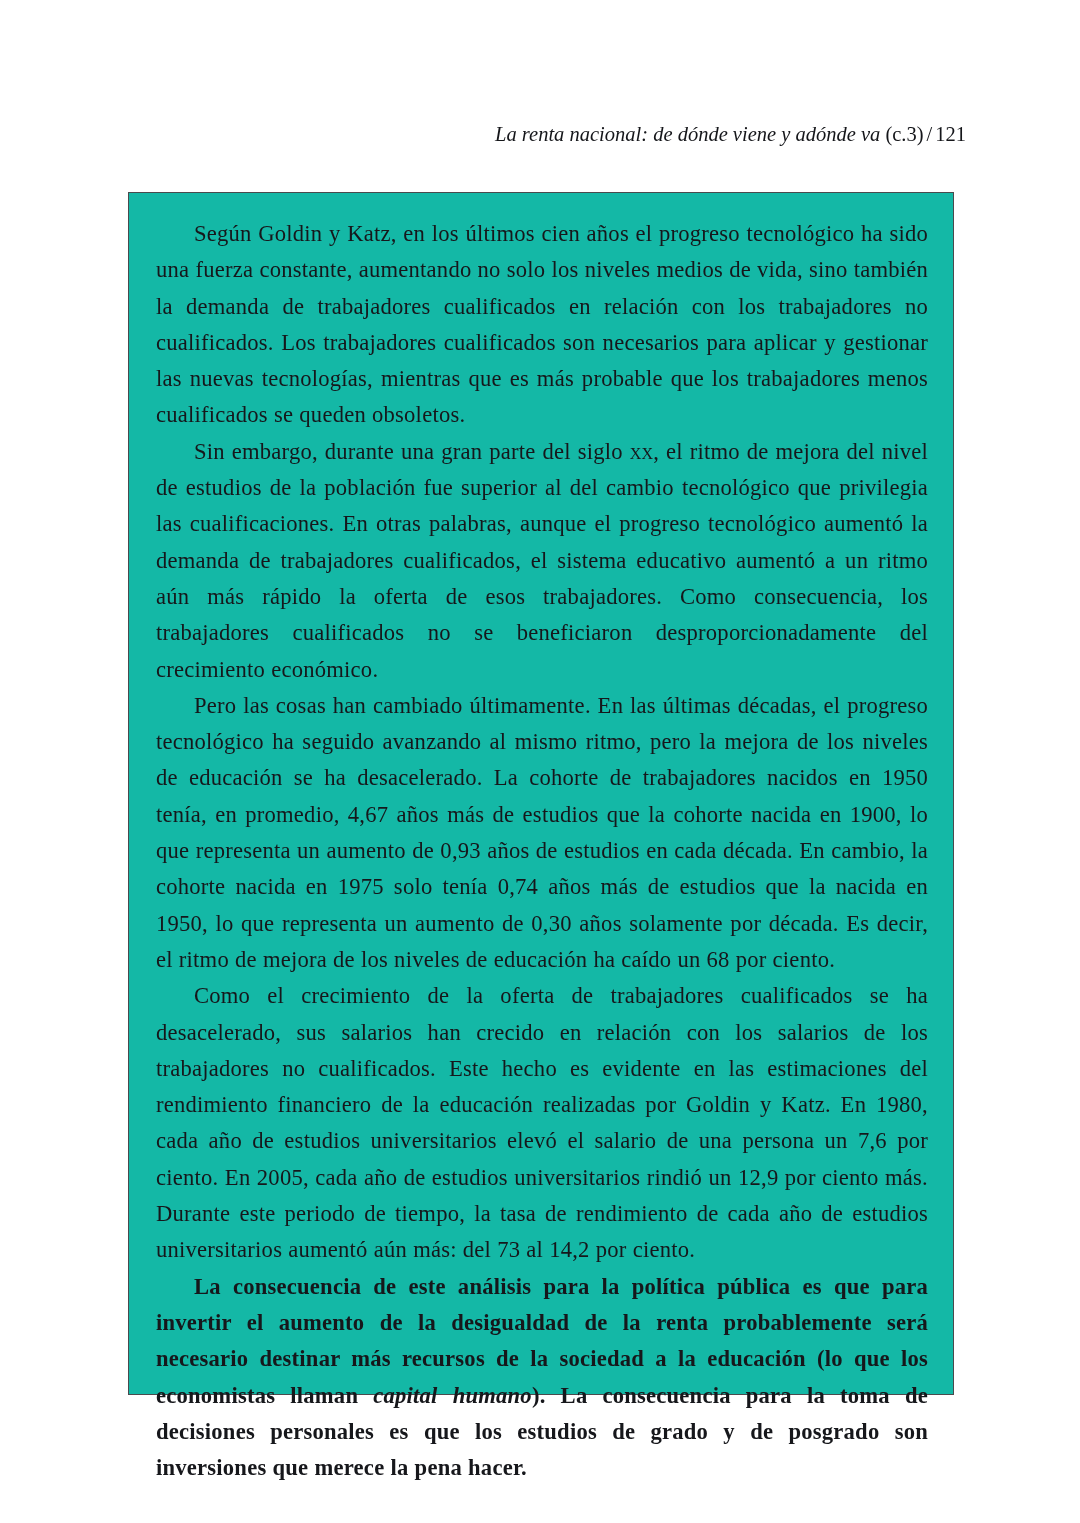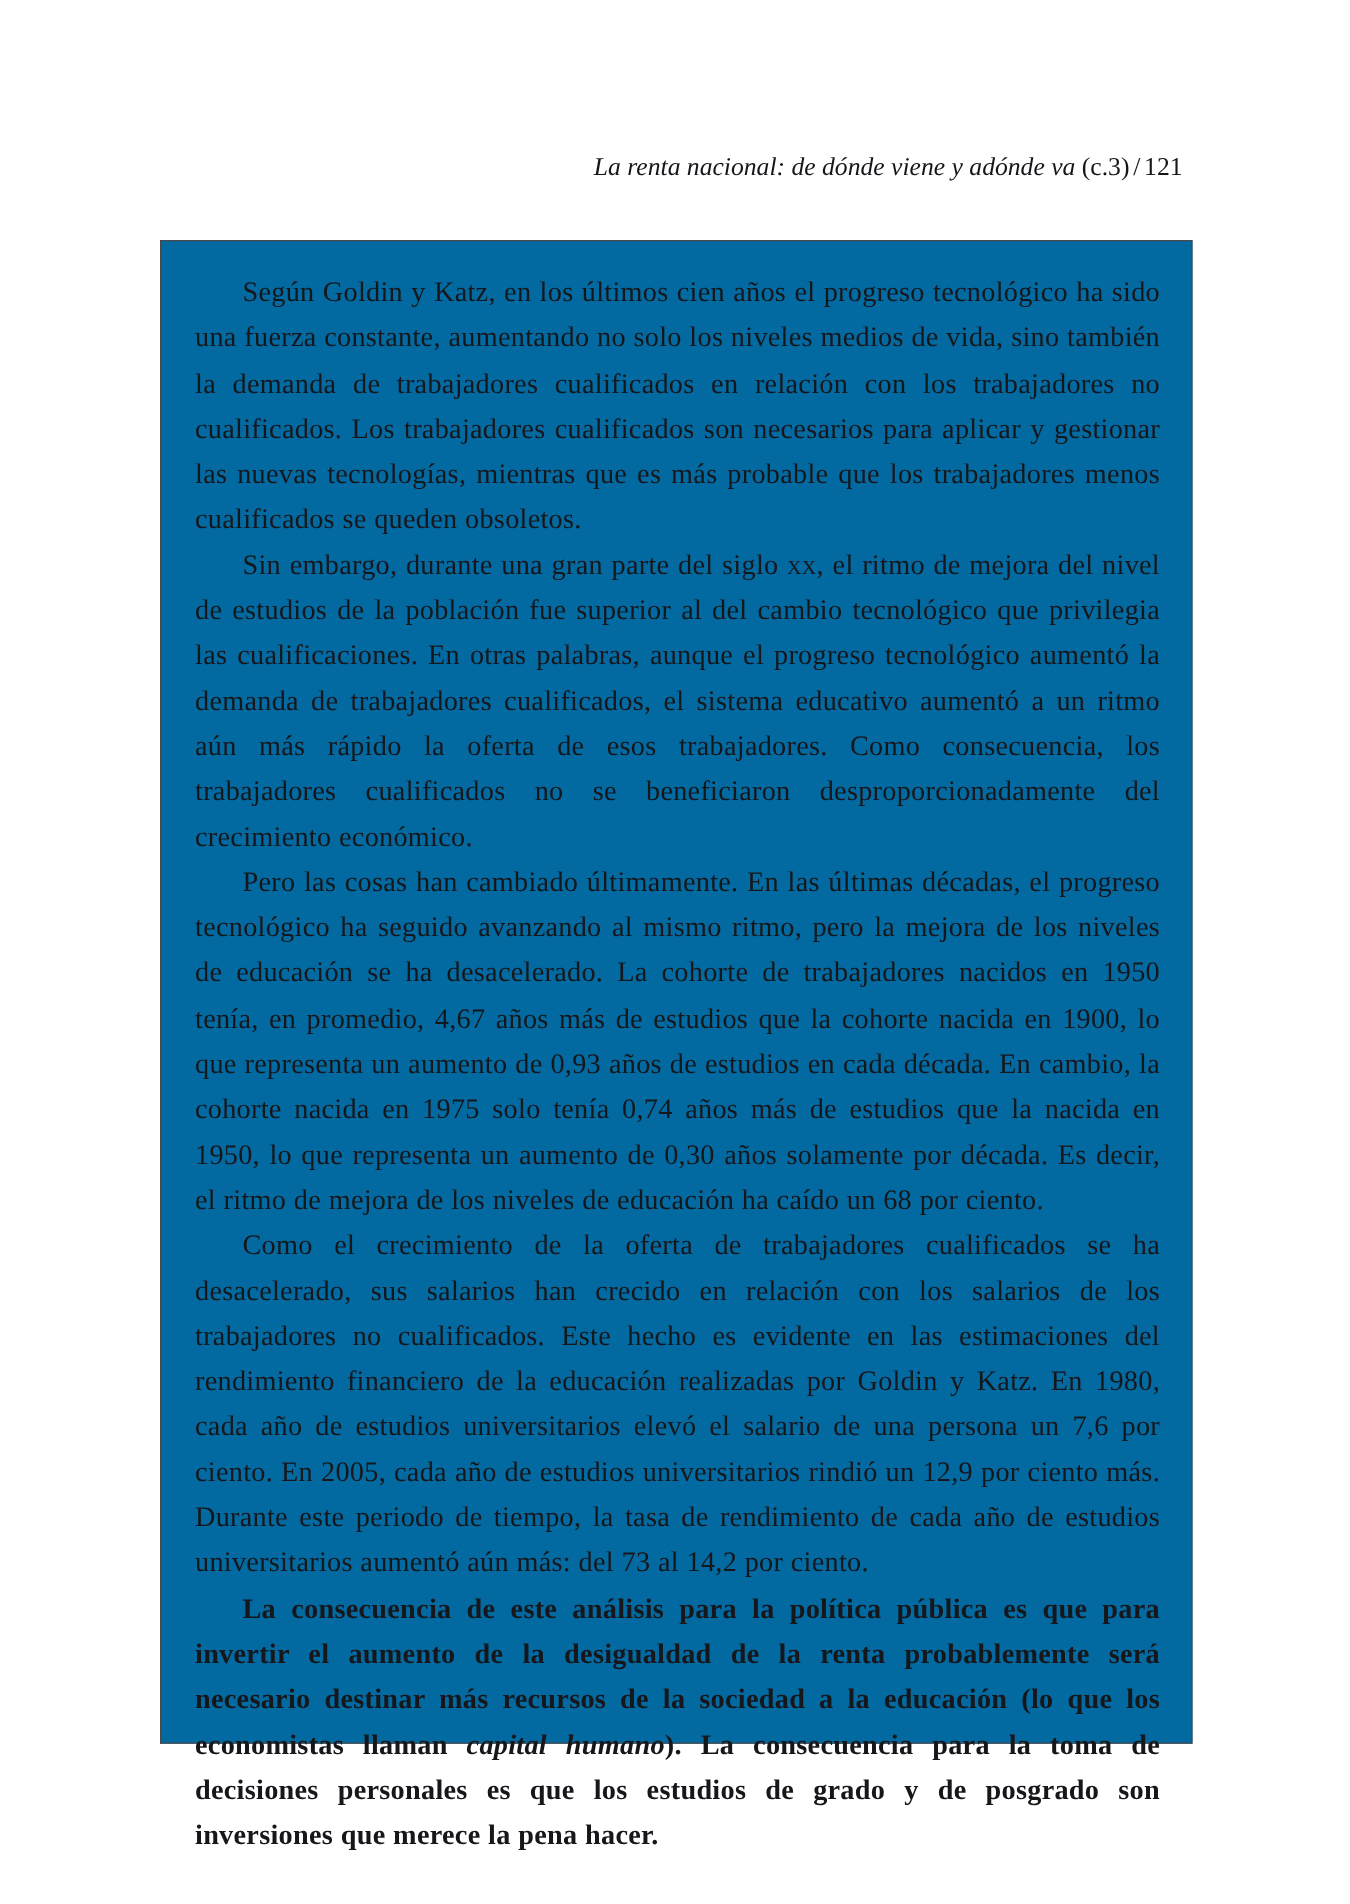--- a/index.html
+++ b/index.html
@@ -20,21 +20,21 @@
   .page {
     position: absolute;
     inset: 0;
     background: #ffffff;
   }
 
   
   .running-head {
     position: absolute;
     top: 120px;
-    left: 116px;
+    left: 136px;
     width: 830px;
     text-align: right;
     font-size: 20.5px;
     line-height: 28px;
     color: #15161a;
     white-space: nowrap;
   }
   .running-head .rh-title {
     font-style: italic;
   }
@@ -51,21 +51,21 @@
 
   
   .text-frame {
     position: absolute;
     left: 128px;
     top: 192px;
     width: 826px;
     height: 1203px;
     border: 1.5px solid #4a4a4d;
     box-sizing: border-box;
-    background: #0369a1;
+    background: #14b8a6;
   }
 
   .body-copy {
     position: absolute;
     left: 27px;
     top: 23px;
     width: 772px;
     font-size: 22.6px;
     line-height: 36.3px;
     text-align: justify;

